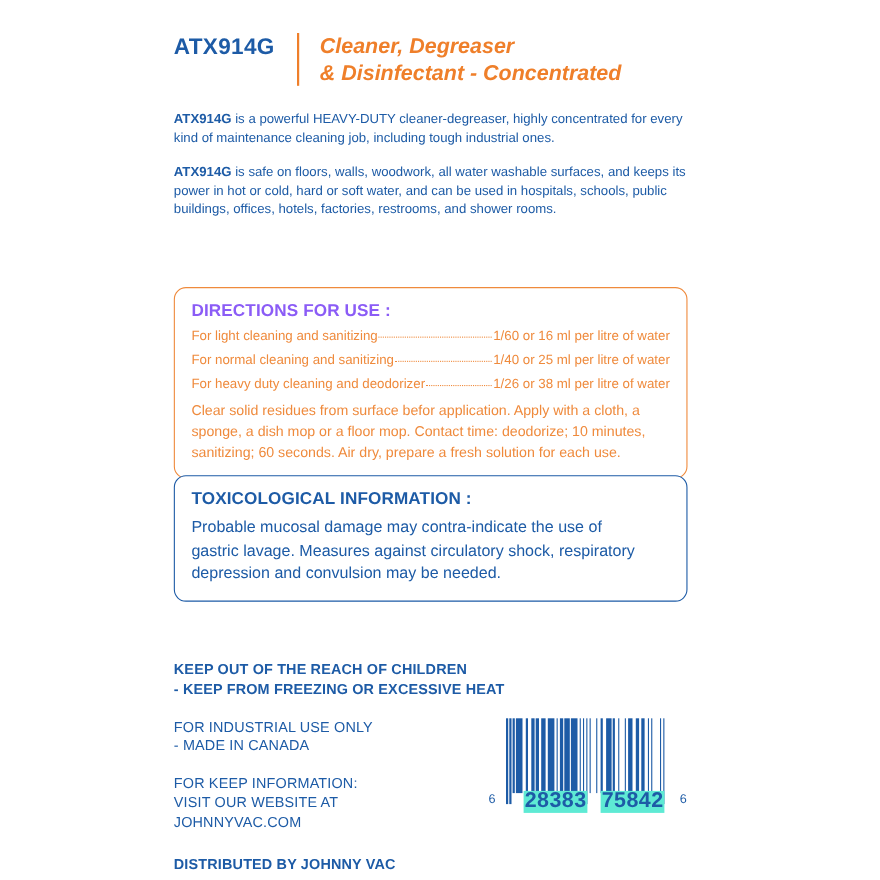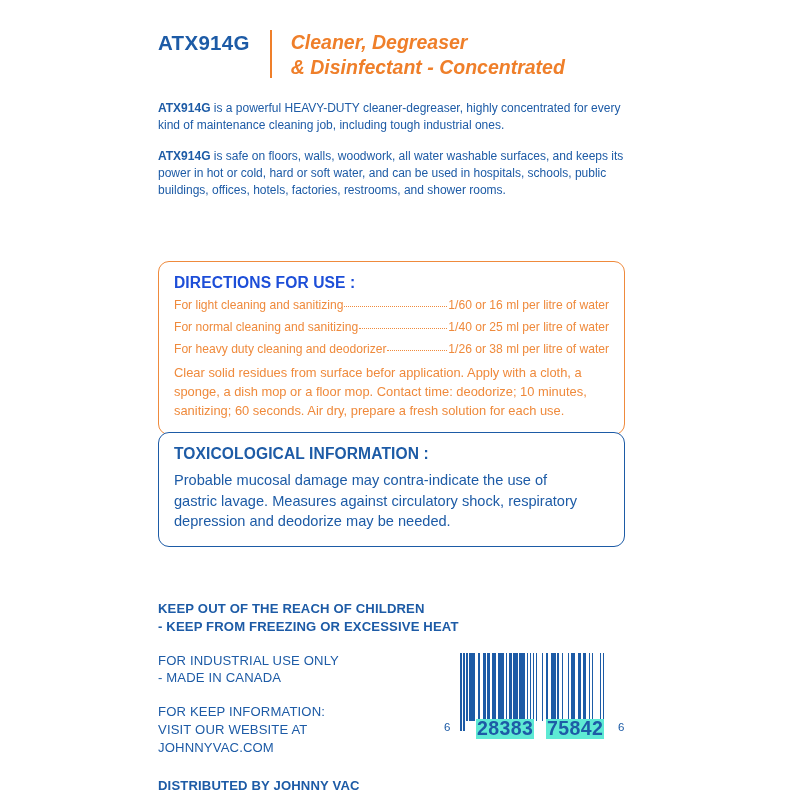--- a/index.html
+++ b/index.html
@@ -93,21 +93,21 @@
     border: 1.6px solid #1d5ba6;
     padding: 12px 33px 14px 15px;
   }
 
   .box-title {
     font-size: 15.6px;
     font-weight: bold;
     letter-spacing: 0.1px;
     margin: 0 0 7px 0;
   }
-  .box-orange .box-title { color: #1d4ed8; }
+  .box-orange .box-title { color: #8b5cf6; }
   .box-blue .box-title { color: #1d5ba6; }
 
   
   .dilution-row {
     display: flex;
     align-items: baseline;
     color: #ef8a3c;
     font-size: 12.1px;
     line-height: 1.1;
     margin-bottom: 8.5px;
@@ -252,21 +252,21 @@
       <span class="dilution-label">For heavy duty cleaning and deodorizer</span>
       <span class="dilution-leader"></span>
       <span class="dilution-value">1/26 or 38 ml per litre of water</span>
     </div>
 
     <p class="box-body">Clear solid residues from surface befor application. Apply with a cloth, a sponge, a dish mop or a floor mop. Contact time: deodorize; 10 minutes, sanitizing; 60 seconds. Air dry, prepare a fresh solution for each use.</p>
   </div>
 
   <div class="box box-blue">
     <div class="box-title">TOXICOLOGICAL INFORMATION :</div>
-    <p class="box-body">Probable mucosal damage may contra-indicate the use of gastric lavage. Measures against circulatory shock, respiratory depression and deodorize may be needed.</p>
+    <p class="box-body">Probable mucosal damage may contra-indicate the use of gastric lavage. Measures against circulatory shock, respiratory depression and convulsion may be needed.</p>
   </div>
 
   <div class="footer">
     <div class="footer-block footer-bold">
       <div class="footer-line">KEEP OUT OF THE REACH OF  CHILDREN</div>
       <div class="footer-line">- KEEP FROM FREEZING OR EXCESSIVE HEAT</div>
     </div>
     <div class="footer-block">
       <div class="footer-line">FOR INDUSTRIAL USE ONLY</div>
       <div class="footer-line">- MADE IN CANADA</div>

